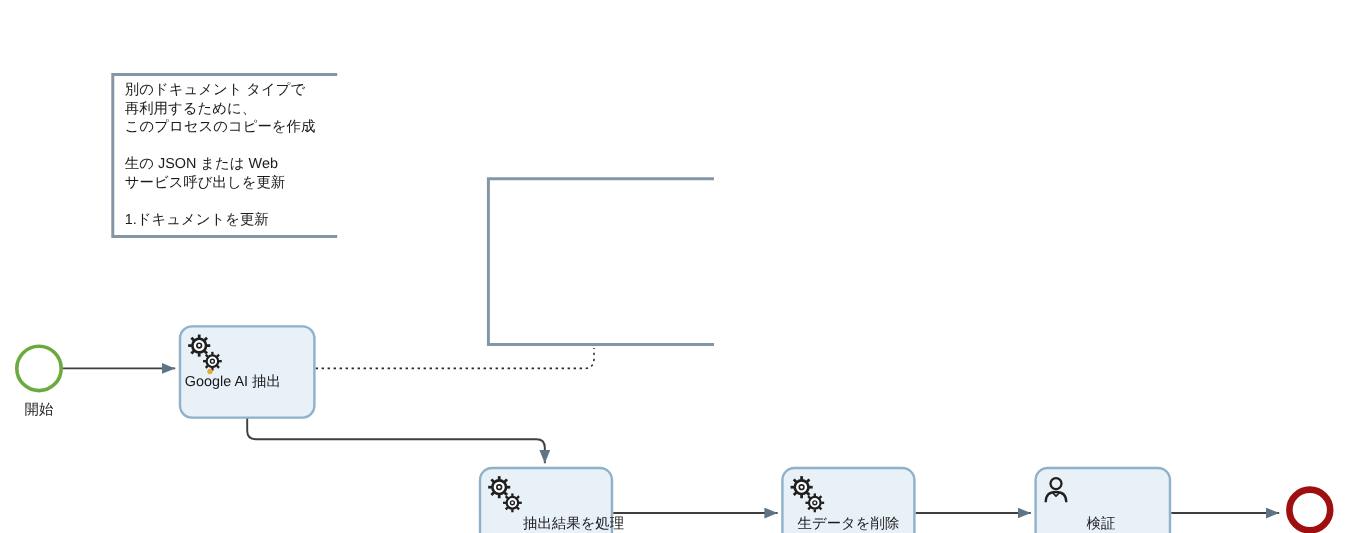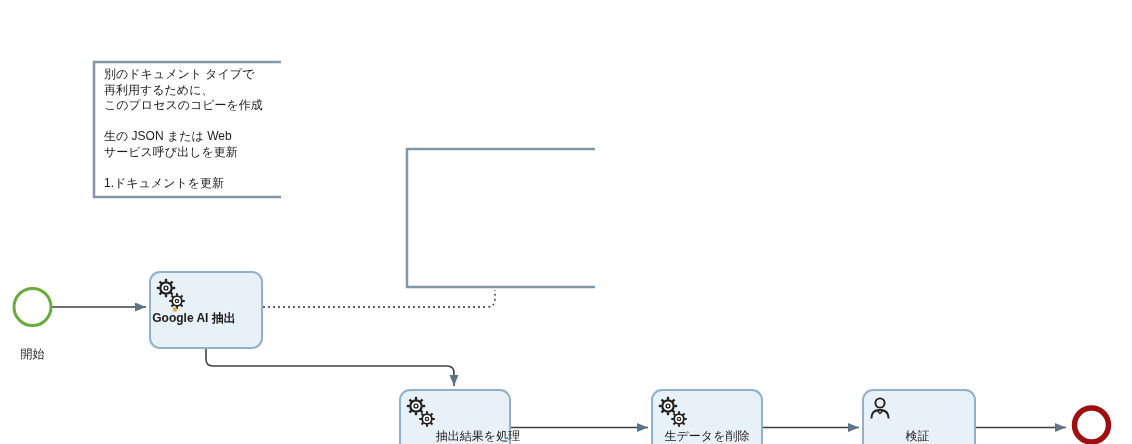--- a/index.html
+++ b/index.html
@@ -101,23 +101,23 @@
   <div class="annotation-text" style="left:104px;top:19px;width:174px;">別のドキュメント タイプで
 再利用するために、
 このプロセスのコピーを作成
 
 生の JSON または Web
 サービス呼び出しを更新
 
 1.ドキュメントを更新</div>
 
 
-  <div class="label center" style="left:8px;top:299px;width:49px;">開始</div>
+  <div class="label center" style="left:8px;top:286px;width:49px;">開始</div>
 
-  <div class="label center" style="left:150px;top:263px;width:88px;font-weight:bold;">Google AI 抽出</div>
+  <div class="label center" style="left:150px;top:263px;width:88px;">Google AI 抽出</div>
 
   <div class="label center" style="left:423px;top:381px;width:110px;">抽出結果を処理</div>
 
   <div class="label center" style="left:652px;top:381px;width:110px;text-align:center;">生データを削除</div>
 
   <div class="label center" style="left:863px;top:381px;width:109px;">検証</div>
 
   <div class="label center" style="left:1067px;top:396px;width:49px;">終了</div>
 </div>
 

